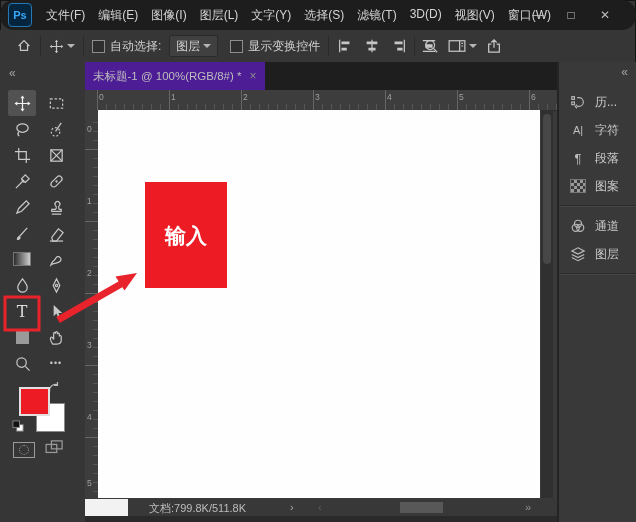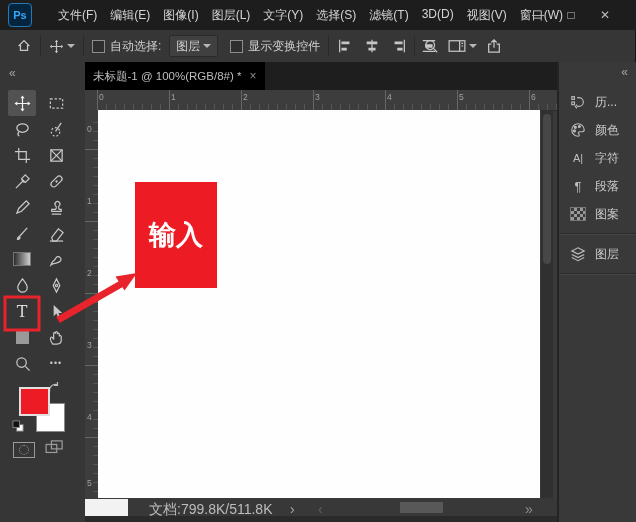--- a/index.html
+++ b/index.html
@@ -2,25 +2,25 @@
 <html><head>
 <meta charset="utf-8">
 <style>
   html,body{margin:0;padding:0;background:#111;}
   #app{position:relative;width:636px;height:522px;background:#363636;overflow:hidden;
        font-family:"Liberation Sans","DejaVu Sans",sans-serif;box-shadow:inset 0 0 0 1px #141414;
        -webkit-user-select:none;user-select:none;}
   .abs{position:absolute;}
   
   #menubar{position:absolute;left:0;top:0;width:636px;height:30px;background:#1d1d1d;
-           display:flex;align-items:center;color:#d5d5d5;font-size:12px;}
+           display:flex;align-items:center;color:#d5d5d5;font-size:12px;border-radius:14px;}
   #ps-badge{width:22px;height:22px;margin-left:8px;border-radius:4px;background:#05253f;
             border:1px solid #2678b5;color:#37a7f7;font-size:11px;font-weight:bold;
             display:flex;align-items:center;justify-content:center;}
-  #menubar nav{display:flex;margin-left:26px;}
+  #menubar nav{display:flex;margin-left:14px;}
   #menubar nav span{margin-right:13px;cursor:default;white-space:nowrap;}
   .winctl{position:absolute;top:0;height:30px;width:26px;display:flex;align-items:center;
           justify-content:center;color:#bdbdbd;font-size:12px;}
   
   #optionsbar{position:absolute;left:0;top:30px;width:512px;height:32px;background:#363636;
               border-bottom:1px solid #1f1f1f;display:flex;align-items:center;color:#cfcfcf;font-size:12px;}
   .sep{width:1px;height:20px;background:#2a2a2a;margin:0 8px;}
   .obicon{display:flex;align-items:center;justify-content:center;}
   .obicon svg{stroke:#c6c6c6;fill:none;stroke-width:1.4;}
   .cb{width:11px;height:11px;border:1px solid #8d8d8d;background:#2e2e2e;margin-right:5px;flex:0 0 auto;}
@@ -47,46 +47,46 @@
   #fg-swatch{position:absolute;left:19px;top:325px;width:27px;height:25px;border:2px solid #e0e0e0;z-index:3;}
   #bg-swatch{position:absolute;left:36px;top:341px;width:27px;height:27px;background:#fff;border:1px solid #8a8a8a;z-index:2;}
   #mini-default{position:absolute;left:12px;top:357px;z-index:1;}
   #swap-colors{position:absolute;left:47px;top:319px;}
   #quickmask{position:absolute;left:13px;top:380px;width:20px;height:14px;border:1px solid #9a9a9a;
              display:flex;align-items:center;justify-content:center;}
   #quickmask i{display:block;width:8px;height:8px;border:1px dotted #9a9a9a;border-radius:50%;}
   
   #docarea{position:absolute;left:85px;top:62px;width:472px;height:460px;background:#3a3a3a;}
   #tabbar{position:absolute;left:0;top:0;width:472px;height:28px;background:#1e1e1e;}
-  #doctab{position:absolute;left:0;top:0;height:28px;width:180px;background:#000000;color:#bdbdbd;
+  #doctab{position:absolute;left:0;top:0;height:28px;width:180px;background:#4c1d95;color:#bdbdbd;
           font-size:11.5px;display:flex;align-items:center;padding:0 8px;box-sizing:border-box;text-align:center;}
   #doctab .x{margin-left:8px;color:#8b8b8b;font-size:12px;}
   #rulerstrip{position:absolute;left:0;top:28px;width:472px;height:20px;background:#3d3d3d;border-bottom:1px solid #2c2c2c;}
   #hruler{position:absolute;left:0;top:28px;width:472px;height:20px;
     background-image:
       repeating-linear-gradient(90deg,#666 0 1px,transparent 1px 72px),
       repeating-linear-gradient(90deg,#555 0 1px,transparent 1px 9px);
     background-size:100% 100%,100% 6px;
     background-position:12px 0,12px 100%;
     background-repeat:no-repeat;}
   #hruler span{position:absolute;top:2px;font-size:8.5px;color:#a0a0a0;}
   #vruler{position:absolute;left:0;top:48px;width:13px;height:388px;background:#3d3d3d;border-right:1px solid #2c2c2c;
     background-image:
       repeating-linear-gradient(0deg,#666 0 1px,transparent 1px 72px),
       repeating-linear-gradient(0deg,#555 0 1px,transparent 1px 9px);
     background-size:100% 100%,5px 100%;
     background-position:0 12px,8px 12px;
     background-repeat:no-repeat;}
   #vruler span{position:absolute;left:2px;font-size:8.5px;color:#a0a0a0;}
   #canvas{position:absolute;left:13px;top:48px;width:442px;height:388px;background:#fefefe;}
-  #textbox{position:absolute;left:37px;top:72px;width:82px;height:106px;display:flex;flex-direction:column;
-           align-items:center;justify-content:center;line-height:37px;font-size:27px;font-weight:600;}
+  #textbox{position:absolute;left:47px;top:72px;width:82px;height:106px;display:flex;flex-direction:column;
+           align-items:center;justify-content:center;line-height:37px;font-size:21px;font-weight:600;}
   #vscroll{position:absolute;left:456px;top:48px;width:12px;height:388px;background:#303030;}
   #vscroll i{display:block;position:absolute;left:2px;top:4px;width:8px;height:150px;background:#474747;border-radius:4px;}
-  #statusbar{position:absolute;left:0;top:437px;width:472px;height:17px;background:#383838;color:#bdbdbd;font-size:14px;}
+  #statusbar{position:absolute;left:0;top:437px;width:472px;height:17px;background:#383838;color:#bdbdbd;font-size:11px;}
   #zoomfield{position:absolute;left:0;top:0;width:43px;height:17px;background:#f2f2f2;}
   #docinfo{position:absolute;left:64px;top:2px;}
   #sb-expand{position:absolute;left:205px;top:2px;color:#a8a8a8;}
   #sb-back{position:absolute;left:233px;top:2px;color:#5f5f5f;}
   #hthumb{position:absolute;left:315px;top:3px;width:43px;height:11px;background:#585858;}
   #sb-grip{position:absolute;left:440px;top:2px;color:#8f8f8f;}
   #bottomstrip{position:absolute;left:0;top:454px;width:472px;height:6px;background:#2a2a2a;}
   
   #rightpanel{position:absolute;left:557px;top:62px;width:79px;height:460px;background:#393939;
               border-left:2px solid #242424;box-sizing:border-box;}
@@ -397,45 +397,44 @@
           <svg width="16" height="16" viewBox="0 0 18 18">
               <rect x="2" y="3" width="3" height="3"></rect>
               <rect x="2" y="9" width="3" height="3"></rect>
               <path d="M8 4h2a5 5 0 0 1 0 10H8"></path>
               <path d="M8 12l-2 2 2 2"></path>
             </svg>
         </span>
         <span>历...</span>
       </div>
       <div class="prow">
-        <span class="ico">
-          <svg width="16" height="16" viewBox="0 0 18 18">
-              <path d="M9 2a7 7 0 1 0 0 14c2 0 1.5-2 .8-2.7-.8-.8-.3-2.3 1.2-2.3H13c2 0 3-1 3-2a7 7 0 0 0-7-7z"></path>
-              <circle cx="6" cy="6" r="1.1" fill="#b9b9b9"></circle>
-              <circle cx="10.5" cy="5" r="1.1" fill="#b9b9b9"></circle>
-              <circle cx="5" cy="10" r="1.1" fill="#b9b9b9"></circle>
-            </svg>
-        </span>
-        <span>颜色</span>
-      </div>
-      <div class="prow">
         <span class="ico glyphA">A|</span>
         <span>字符</span>
       </div>
       <div class="prow">
         <span class="ico glyphP">¶</span>
         <span>段落</span>
       </div>
       <div class="prow">
         <span class="ico">
             <span class="checker"></span>
           </span>
         <span>图案</span>
       </div>
       <div class="pdivider"></div>
+      <div class="prow">
+        <span class="ico">
+          <svg width="16" height="16" viewBox="0 0 18 18">
+              <circle cx="9" cy="6.5" r="4"></circle>
+              <circle cx="6.5" cy="11" r="4"></circle>
+              <circle cx="11.5" cy="11" r="4"></circle>
+            </svg>
+        </span>
+        <span>通道</span>
+      </div>
       <div class="prow">
         <span class="ico">
           <svg width="16" height="16" viewBox="0 0 18 18">
               <path d="M9 2l7 3.5L9 9 2 5.5z"></path>
               <path d="M2 9.5l7 3.5 7-3.5"></path>
               <path d="M2 13l7 3.5 7-3.5"></path>
             </svg>
         </span>
         <span>图层</span>
       </div>

